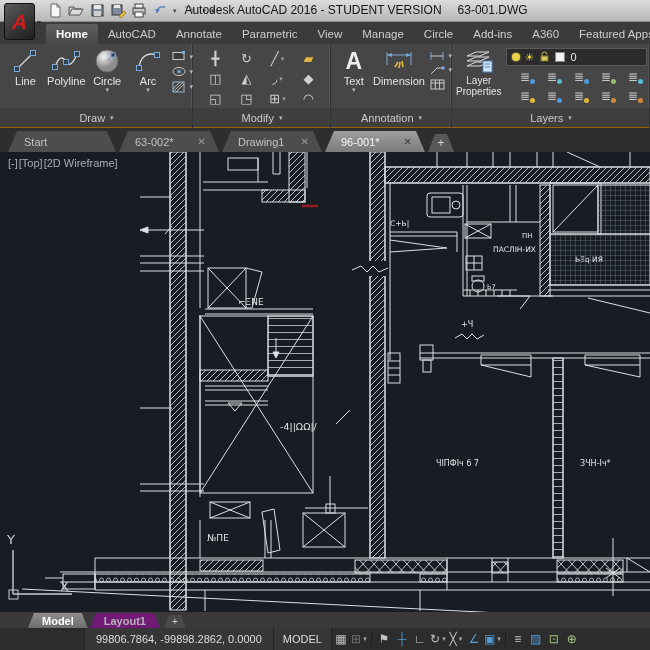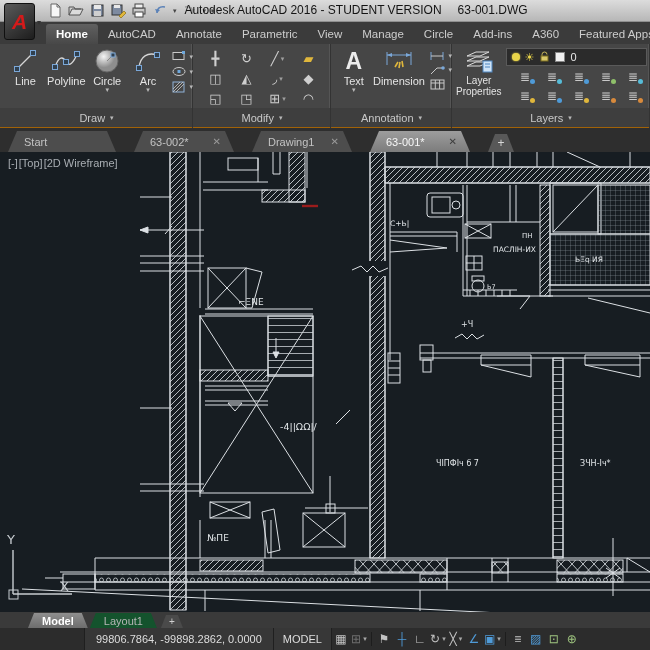--- a/index.html
+++ b/index.html
@@ -68,42 +68,42 @@
   .layer-val { color:#e8e8e8; font-size:11px; }
   .layer-tools { display:grid; grid-template-columns:repeat(5,27px); padding:3px 0 0 6px; }
   .ltool { height:16px; display:flex; align-items:center; justify-content:center;
     font-size:12px; color:#c9c9c9; position:relative; }
   .ltool .acc { position:absolute; right:4px; bottom:1px; width:5px; height:5px; border-radius:50%; }
   .acc-y { background:#e0b73c; } .acc-b { background:#4f9bd8; } .acc-o { background:#d88a3c; }
   .acc-g { background:#8fc06a; } .acc-c { background:#56bcd8; }
 
   
   .filetabs { position:absolute; top:128px; left:0; width:650px; height:24px; background:#2e2e2e;
-    display:flex; align-items:flex-end; padding-left:8px; gap:18px; }
+    display:flex; align-items:flex-end; padding-left:8px; gap:3px; }
   .ftab { height:21px; min-width:100px; clip-path:polygon(9px 0, calc(100% - 9px) 0, 100% 100%, 0 100%);
     background:#4d4d4d; color:#c3c3c3; font-size:11px; display:flex; align-items:center;
     justify-content:space-between; padding:0 13px 0 16px; }
   .ftab .x { color:#9a9a9a; font-size:10px; margin-left:14px; }
   .ftab.active { background:linear-gradient(#9d9d9d,#7c7c7c); color:#f7f7f7; }
   .ftab.active .x { color:#3d3d3d; }
   .plus-btn { height:18px; width:26px; clip-path:polygon(7px 0, calc(100% - 7px) 0, 100% 100%, 0 100%);
     background:#585858; color:#d8d8d8; font-size:12px; display:flex; align-items:center; justify-content:center; }
 
   
   .canvas { position:absolute; top:152px; left:0; width:650px; height:460px; background:#171d22; }
   .vp-controls { position:absolute; top:5px; left:8px; font-size:11px; color:#a9aeb3; z-index:3; }
   .vp-controls span { margin-right:1px; }
 
   
   .modeltabs { position:absolute; top:612px; left:0; width:650px; height:16px; background:#3a3a3a;
     display:flex; align-items:flex-end; padding-left:28px; font-size:11px; }
   .mtab { height:15px; padding:0 14px; display:flex; align-items:center;
     clip-path:polygon(6px 0, calc(100% - 6px) 0, 100% 100%, 0 100%); }
   .mtab.active { background:linear-gradient(#8f8f8f,#6d6d6d); color:#ffffff; font-weight:bold; }
-  .mtab.idle { color:#b5b5b5; background:#14532d; margin-left:2px; }
+  .mtab.idle { color:#b5b5b5; background:#701a75; margin-left:2px;font-weight:bold; }
   .mplus { height:13px; width:22px; margin-left:4px; background:#4a4a4a; color:#cfcfcf;
     clip-path:polygon(5px 0, calc(100% - 5px) 0, 100% 100%, 0 100%);
     display:flex; align-items:center; justify-content:center; font-size:10px; }
 
   
   .statusbar { position:absolute; top:628px; left:0; width:650px; height:22px; background:#2c2c2c;
     display:flex; align-items:center; font-size:11px; color:#dedede; }
   .coord { margin-left:84px; background:#373737; height:22px; display:flex; align-items:center;
     padding:0 11px; border-left:1px solid #1f1f1f; }
   .space-ind { background:#373737; height:22px; display:flex; align-items:center; padding:0 9px;
@@ -381,21 +381,21 @@
       </div>
     <div class="ftab">
         <span>63-002*</span>
         <span class="x">✕</span>
       </div>
     <div class="ftab">
         <span>Drawing1</span>
         <span class="x">✕</span>
       </div>
     <div class="ftab active">
-        <span>63-001*</span>
+        <span>96-001*</span>
         <span class="x">✕</span>
       </div>
     <div class="plus-btn">+</div>
   </div>
 
   <div class="canvas">
     <div class="vp-controls">
       <span>[-]</span><span>[Top]</span><span>[2D Wireframe]</span>
     </div>
     <svg width="650" height="460" viewBox="0 152 650 460" style="position:absolute;top:0;left:0;">

